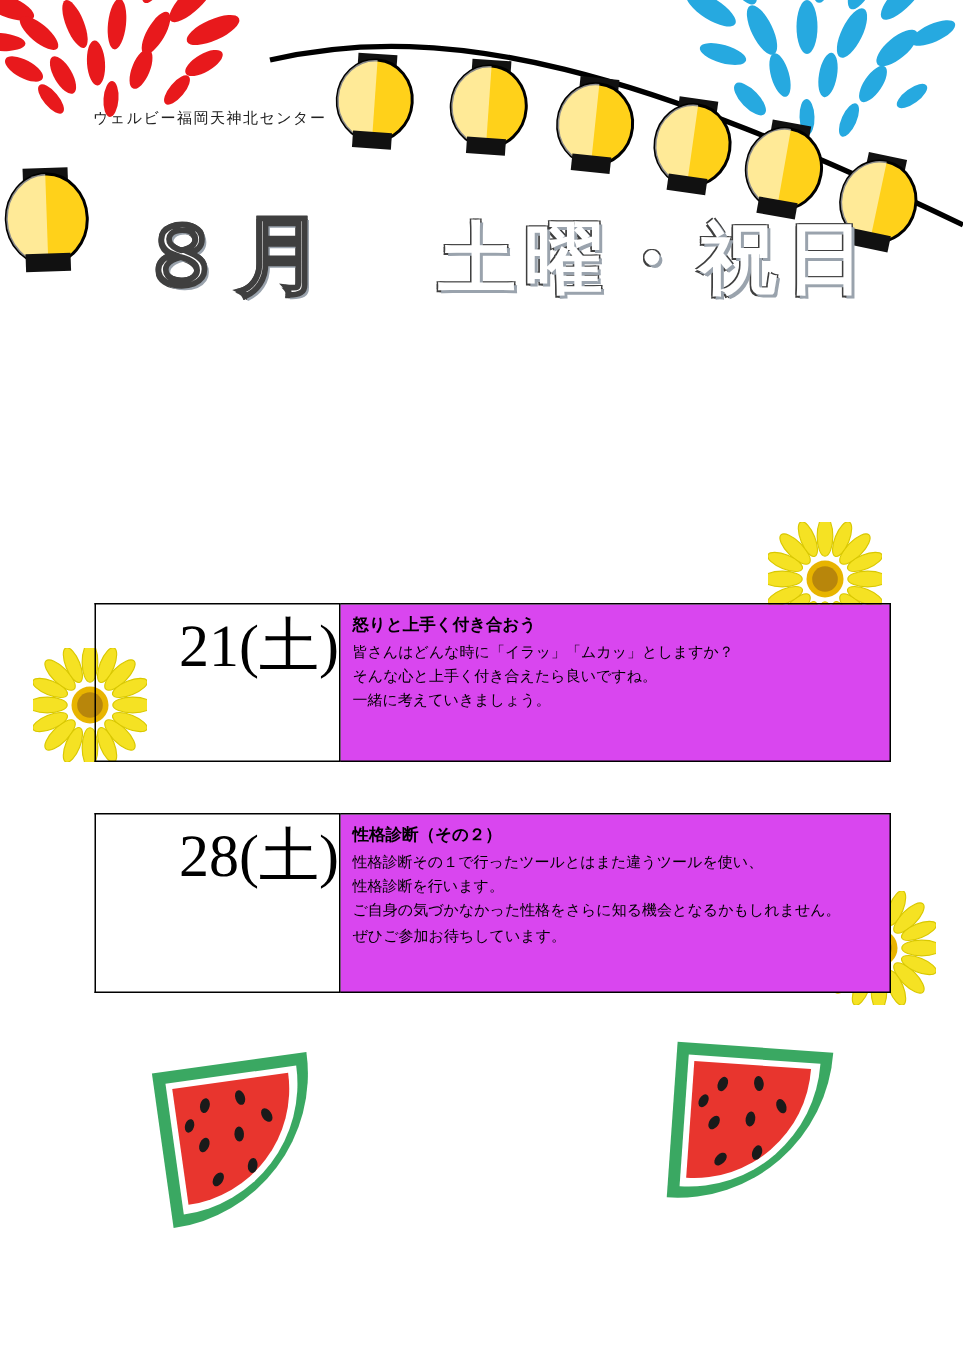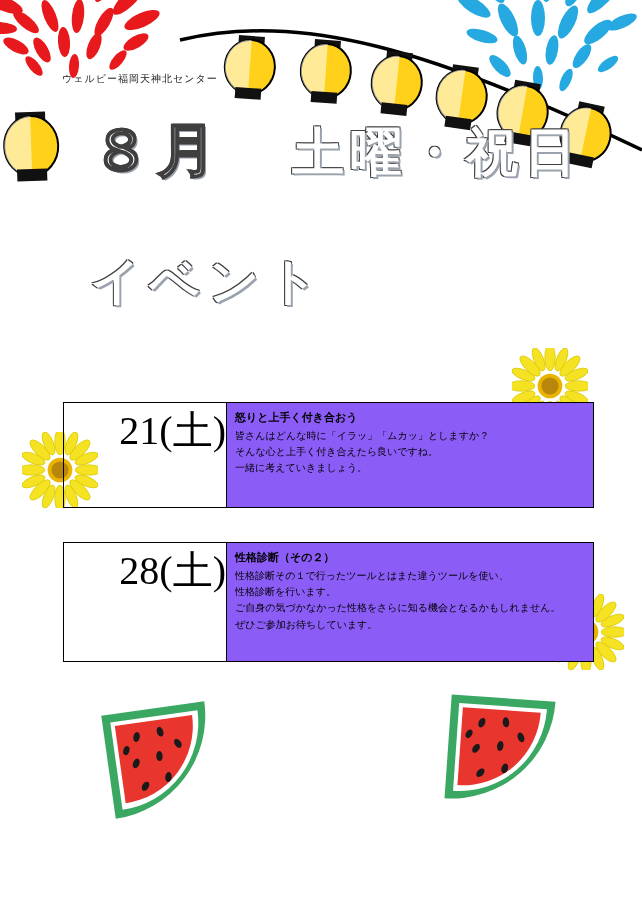--- a/index.html
+++ b/index.html
@@ -51,21 +51,21 @@
     font-size: 10px;
     letter-spacing: 1px;
     color: #222222;
     font-family: "Liberation Sans", sans-serif;
     white-space: nowrap;
   }
 
   .title-row {
     position: absolute;
     left: 92px;
-    top: 112px;
+    top: 132px;
     display: flex;
     align-items: baseline;
     white-space: nowrap;
   }
   .title-month {
     font-family: "Liberation Serif", serif;
     font-size: 58px;
     font-weight: bold;
     letter-spacing: 8px;
     color: #ffffff;
@@ -111,21 +111,21 @@
   
   .event-table {
     position: absolute;
     border-collapse: collapse;
     background: transparent;
     table-layout: fixed;
   }
   .event-table td {
     border: 1px solid #000000;
     vertical-align: top;
-    background: #8b5cf6;
+    background: #d946ef;
   }
   .cell-date {
     width: 162px;
     text-align: right;
     vertical-align: middle;
     font-family: "Liberation Serif", serif;
     font-size: 40px;
     color: #000000;
     background: transparent !important;
     padding: 0;
@@ -260,21 +260,20 @@
     </g>
   </svg>
 
   <div class="center-name">ウェルビー福岡天神北センター</div>
 
   <div class="title-row">
     <span class="title-month">８月</span>
     <span class="title-sub">土曜・祝日</span>
   </div>
 
-  <div class="title-event">イベント</div>
 
   <svg class="deco sf1" viewBox="0 0 80 80">
     <g>
       <g fill="#f5e223" stroke="#d9c800" stroke-width="0.8">
         <ellipse cx="40" cy="10" rx="5.5" ry="14"></ellipse>
         <ellipse cx="40" cy="70" rx="5.5" ry="14"></ellipse>
         <ellipse cx="10" cy="40" rx="14" ry="5.5"></ellipse>
         <ellipse cx="70" cy="40" rx="14" ry="5.5"></ellipse>
         <ellipse cx="19" cy="19" rx="5.5" ry="14" transform="rotate(-45 19 19)"></ellipse>
         <ellipse cx="61" cy="19" rx="5.5" ry="14" transform="rotate(45 61 19)"></ellipse>

